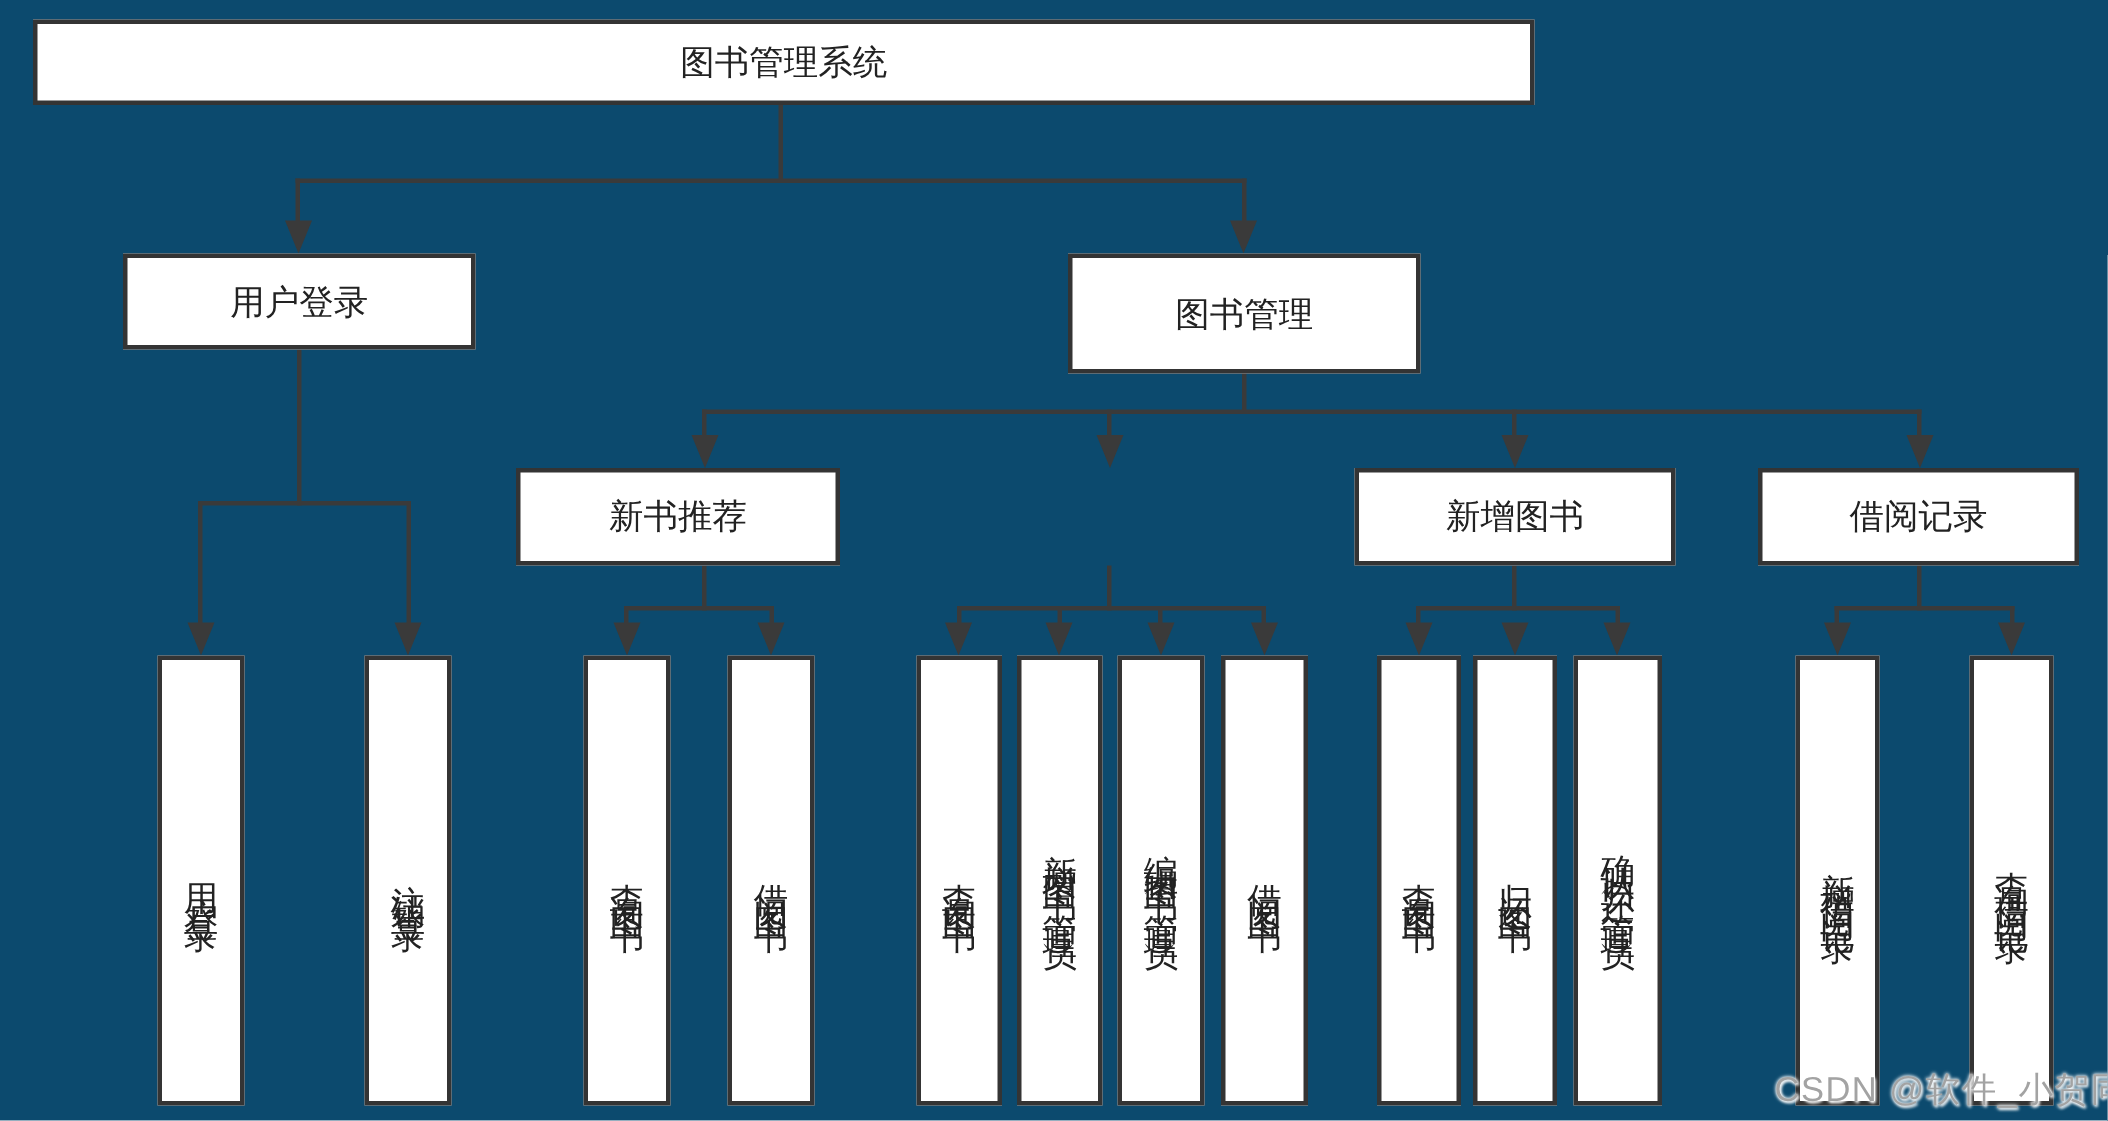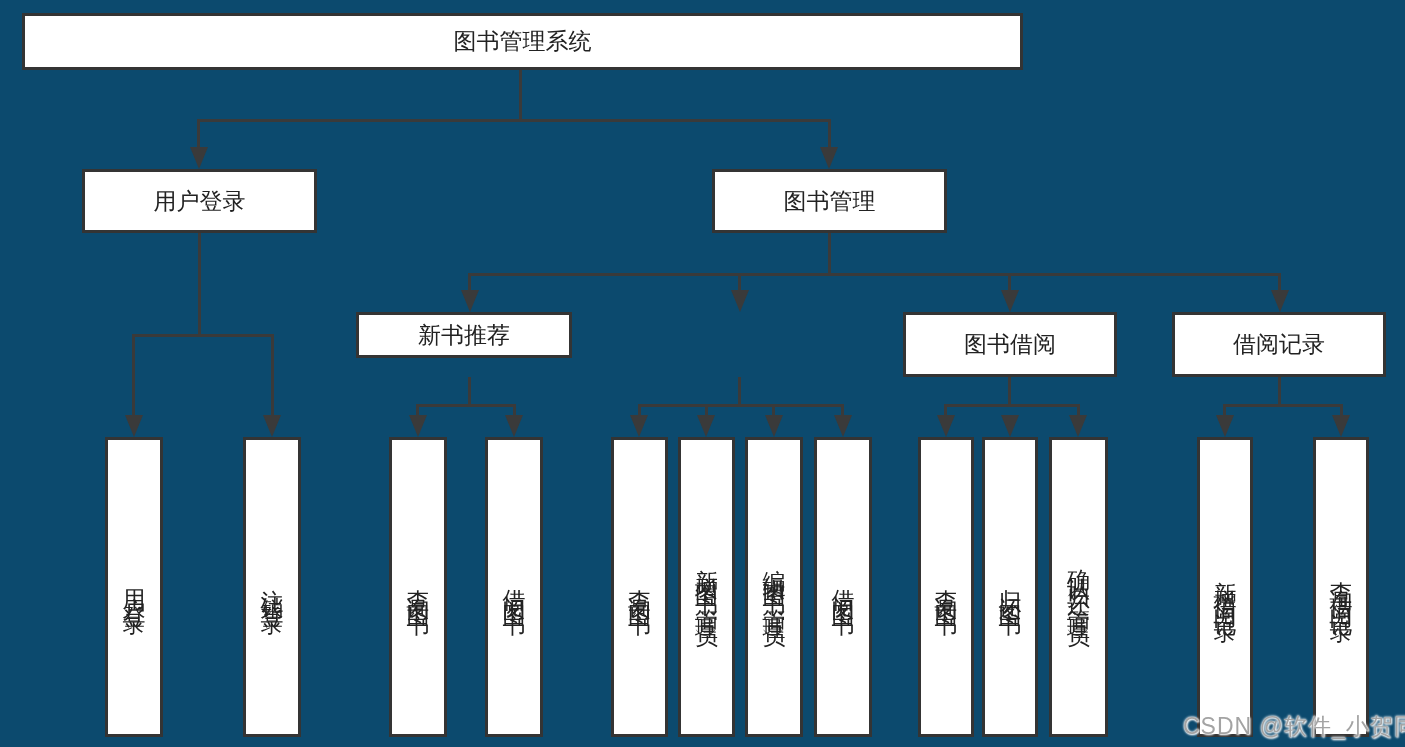--- a/index.html
+++ b/index.html
@@ -53,26 +53,26 @@
 </style>
 </head>
 <body>
 
 <div id="canvas">
 
   <div class="box" style="left:22px;top:13px;width:1001px;height:57px;">图书管理系统</div>
 
   <div class="box" style="left:82px;top:169px;width:235px;height:64px;">用户登录</div>
 
-  <div class="box" style="left:712px;top:169px;width:235px;height:64px;">图书管理</div>
+  <div class="box" style="left:712px;top:169px;width:235px;height:80px;">图书管理</div>
 
-  <div class="box" style="left:356px;top:312px;width:216px;height:46px;text-align:center;">新书推荐</div>
+  <div class="box" style="left:344px;top:312px;width:216px;height:65px;text-align:center;">新书推荐</div>
 
 
-  <div class="box" style="left:903px;top:312px;width:214px;height:65px;">图书借阅</div>
+  <div class="box" style="left:903px;top:312px;width:214px;height:65px;">新增图书</div>
 
   <div class="box" style="left:1172px;top:312px;width:214px;height:65px;">借阅记录</div>
 
   <div class="box leaf" style="left:105px;top:437px;width:58px;height:300px;">用户登录</div>
   <div class="box leaf" style="left:243px;top:437px;width:58px;height:300px;">注销登录</div>
 
   <div class="box leaf" style="left:389px;top:437px;width:58px;height:300px;">查询图书</div>
   <div class="box leaf" style="left:485px;top:437px;width:58px;height:300px;">借阅图书</div>
 
   <div class="box leaf" style="left:611px;top:437px;width:57px;height:300px;">查询图书</div>

